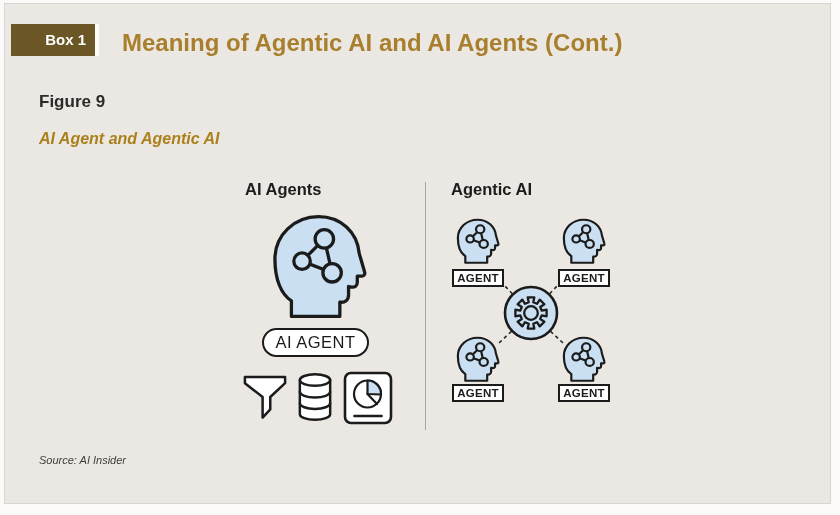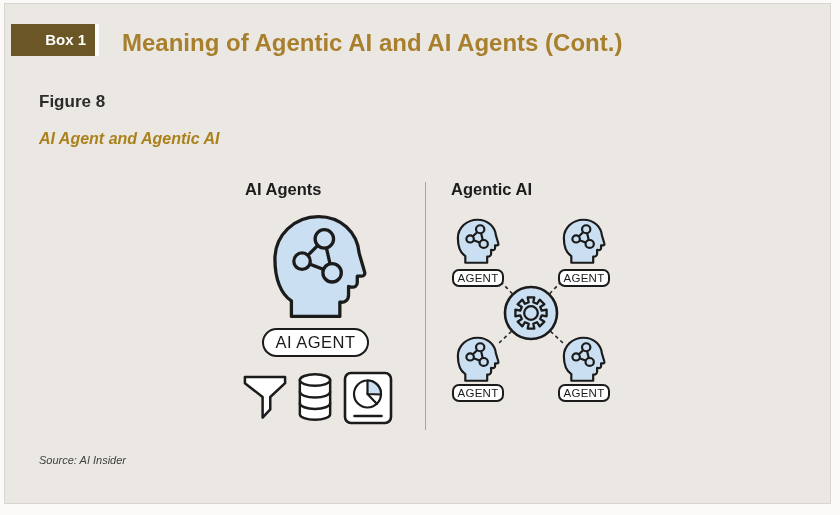--- a/index.html
+++ b/index.html
@@ -26,21 +26,21 @@
   .panel-heading{font-size:16.5px;font-weight:bold;color:#1c1c1c;text-align:left;}
   .heading-left{left:240px;top:176px;width:146px;}
   .heading-right{left:446px;top:176px;width:160px;}
   .divider{left:420px;top:178px;width:1px;height:248px;background:#a8a4a0;}
   .pill{
     background:#ffffff;border:2.2px solid #1b1b1b;border-radius:15px;
     box-sizing:border-box;display:flex;align-items:center;justify-content:center;
     color:#1b1b1b;
   }
   .pill-lg{left:257px;top:324px;width:107px;height:29px;font-size:16.5px;font-weight:500;letter-spacing:.5px;}
-  .pill-sm{width:52px;height:18px;font-size:11.5px;font-weight:400;border-radius:7px;border-width:2px;letter-spacing:.3px;}
+  .pill-sm{width:52px;height:18px;font-size:11.5px;font-weight:700;border-radius:0;border-width:2px;letter-spacing:.3px;}
   .source-note{left:34px;top:450px;font-size:11px;color:#3e3e3e;font-style:italic;}
   .cluster{left:435px;top:205px;width:190px;height:196px;}
   .cluster .pill-sm{position:absolute;}
   svg.head{stroke:#1b1b1b;stroke-linejoin:round;stroke-linecap:round;fill:none;}
   svg.head-lg{stroke-width:3.4px;}
   svg.head-sm{stroke-width:5px;}
   svg.tool{stroke:#1b1b1b;stroke-linejoin:round;stroke-linecap:round;}
 </style>
 </head>
 <body>
@@ -57,21 +57,21 @@
       <circle cx="61" cy="62" r="9.5" fill="#cadff1"></circle>
     </g>
   </defs>
 </svg>
 
 <div class="card">
 
   <div class="abs box-badge">Box 1</div>
   <div class="abs report-title">Meaning of Agentic AI and AI Agents (Cont.)</div>
 
-  <div class="abs figure-number">Figure 8</div>
+  <div class="abs figure-number">Figure 9</div>
   <div class="abs figure-title">AI Agent and Agentic AI</div>
 
   <div class="abs panel-heading heading-left">AI Agents</div>
 
   <svg class="abs head head-lg" style="left:268px;top:207px;" width="93" height="110" viewBox="0 0 96 110" overflow="visible">
     <use href="#head-shape"></use>
   </svg>
 
   <div class="abs pill pill-lg">
     <span>AI AGENT</span>

